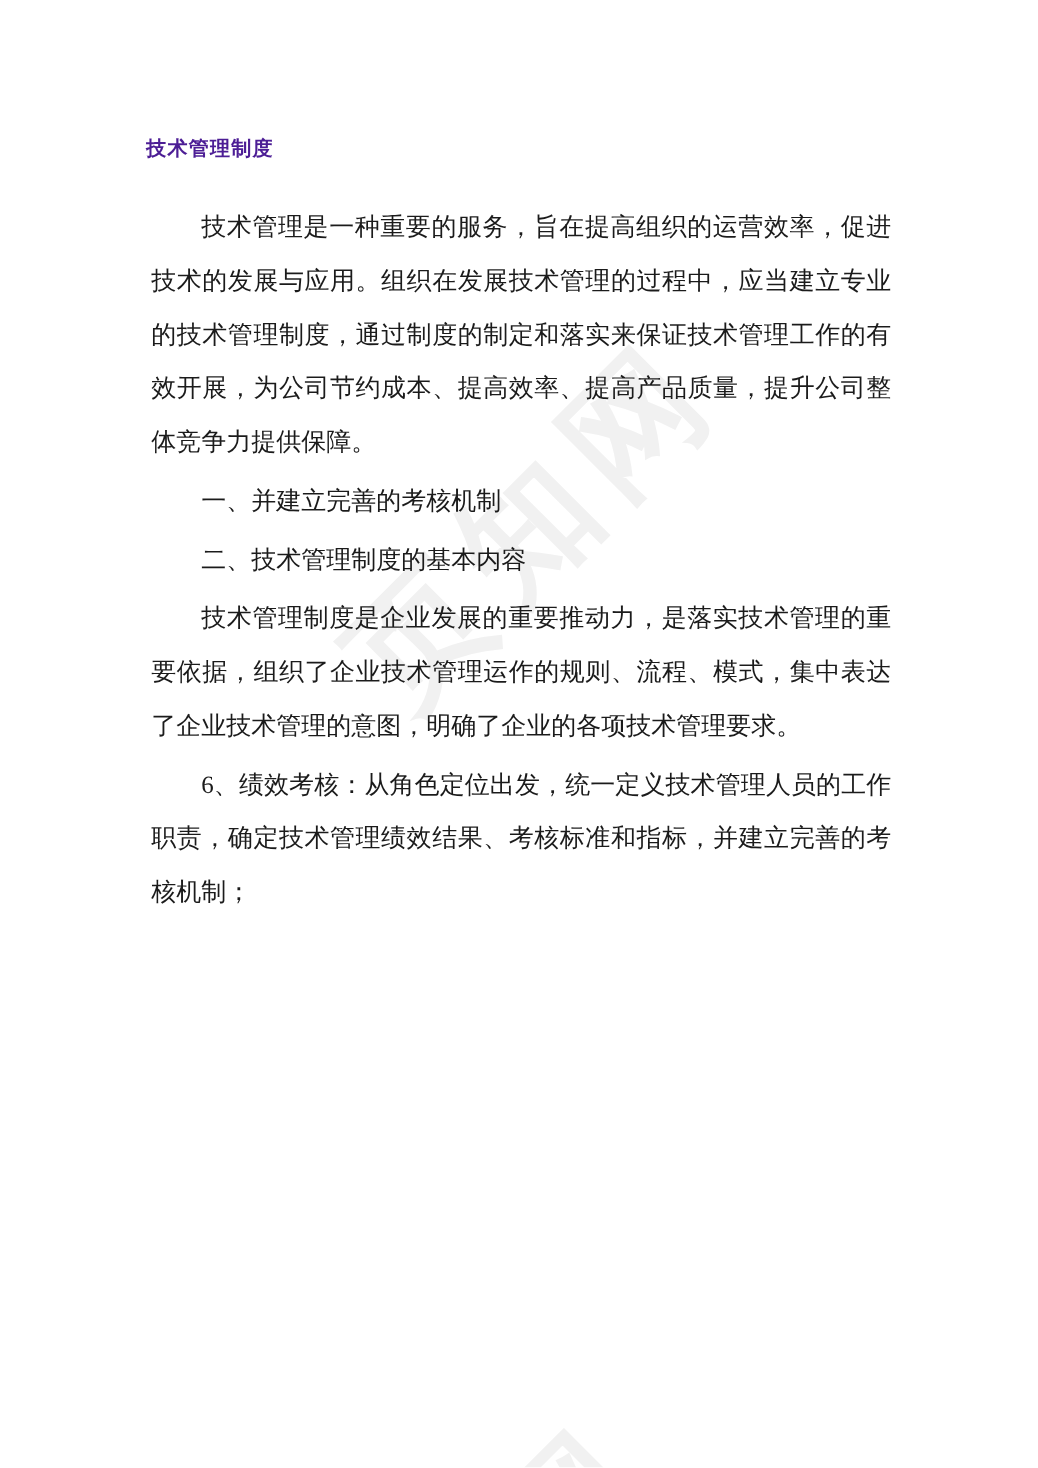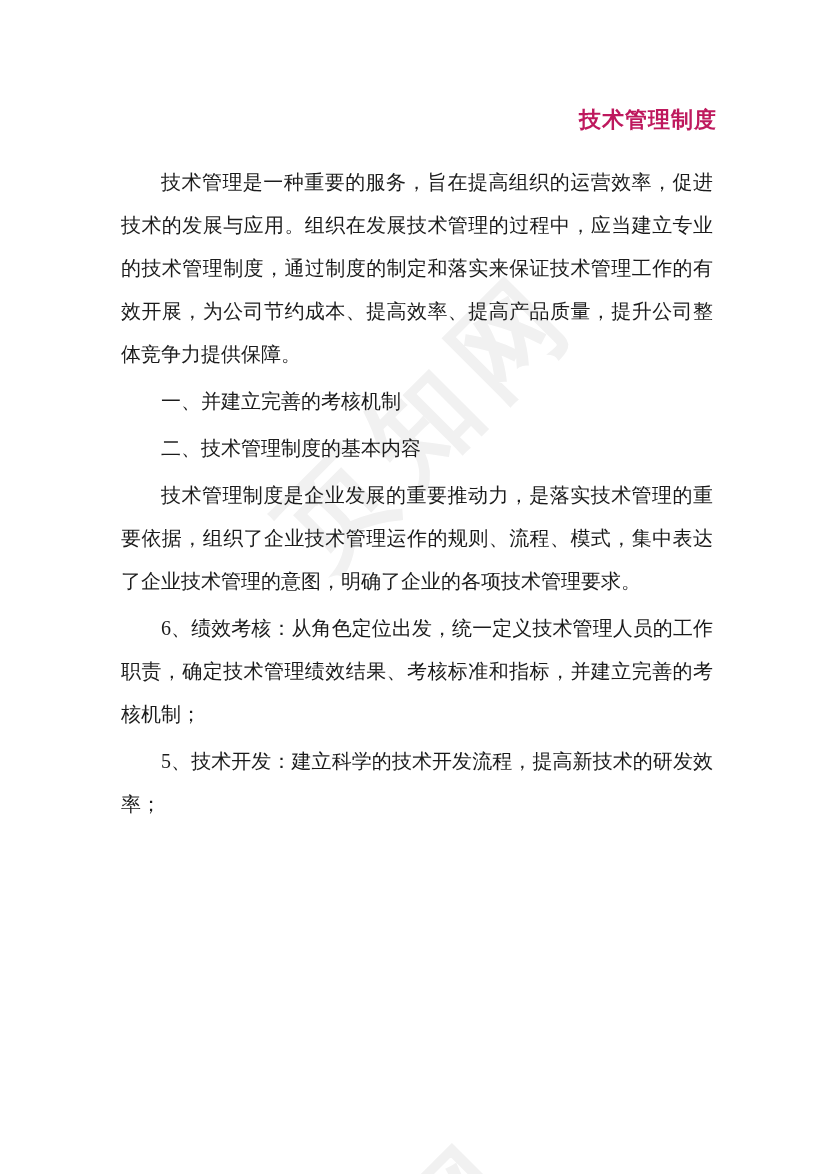--- a/index.html
+++ b/index.html
@@ -41,26 +41,26 @@
   }
   .content {
     position: absolute;
     z-index: 1;
     left: 117px;
     top: 105px;
     width: 600px;
   }
   .doc-title {
     margin: 0 0 26px 0;
-    font-size: 22px;
+    font-size: 16px;
     font-weight: bold;
     line-height: 30px;
-    text-align: right;
+    text-align: left;
     letter-spacing: 1px;
-    color: #be185d;
+    color: #4c1d95;
   }
   .para {
     margin: 4px;
     font-size: 20px;
     line-height: 43px;
     text-align: justify;
     text-indent: 2em;
     word-break: normal;
   }
 </style>
@@ -83,16 +83,15 @@
 
     <p class="para">二、技术管理制度的基本内容</p>
 
     <p class="para">技术管理制度是企业发展的重要推动力，是落实技术管理的重要依据，组织了企业技术管理运作的规则、流程、模式，集中表达了企业技术管理的意图，明确了企业的各项技术管理要求。</p>
 
 
     <p class="para">6、绩效考核：从角色定位出发，统一定义技术管理人员的工作职责，确定技术管理绩效结果、考核标准和指标，并建立完善的考核机制；</p>
 
 
 
-    <p class="para">5、技术开发：建立科学的技术开发流程，提高新技术的研发效率；</p>
 
   </div>
 </div>
 
 </body></html>

